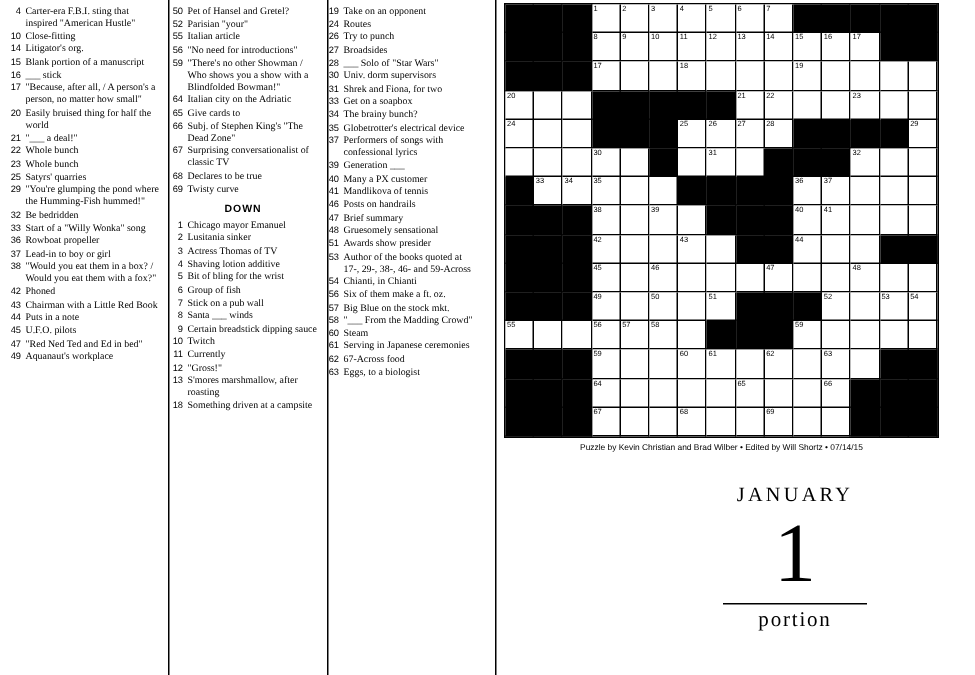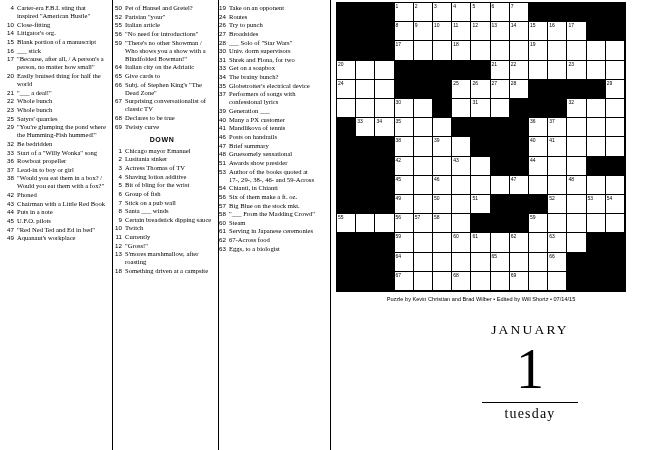--- a/index.html
+++ b/index.html
@@ -843,16 +843,16 @@
         <div class="cell black"></div>
       </div>
   </div>
 
   <div class="credit">Puzzle by Kevin Christian and Brad Wilber • Edited by Will Shortz • 07/14/15</div>
 
   <div class="date-block">
     <div class="month">JANUARY</div>
     <div class="daynum">1</div>
     <div class="rule"></div>
-    <div class="weekday">tuesday</div>
+    <div class="weekday">portion</div>
   </div>
 
 </div>
 
 </body></html>

